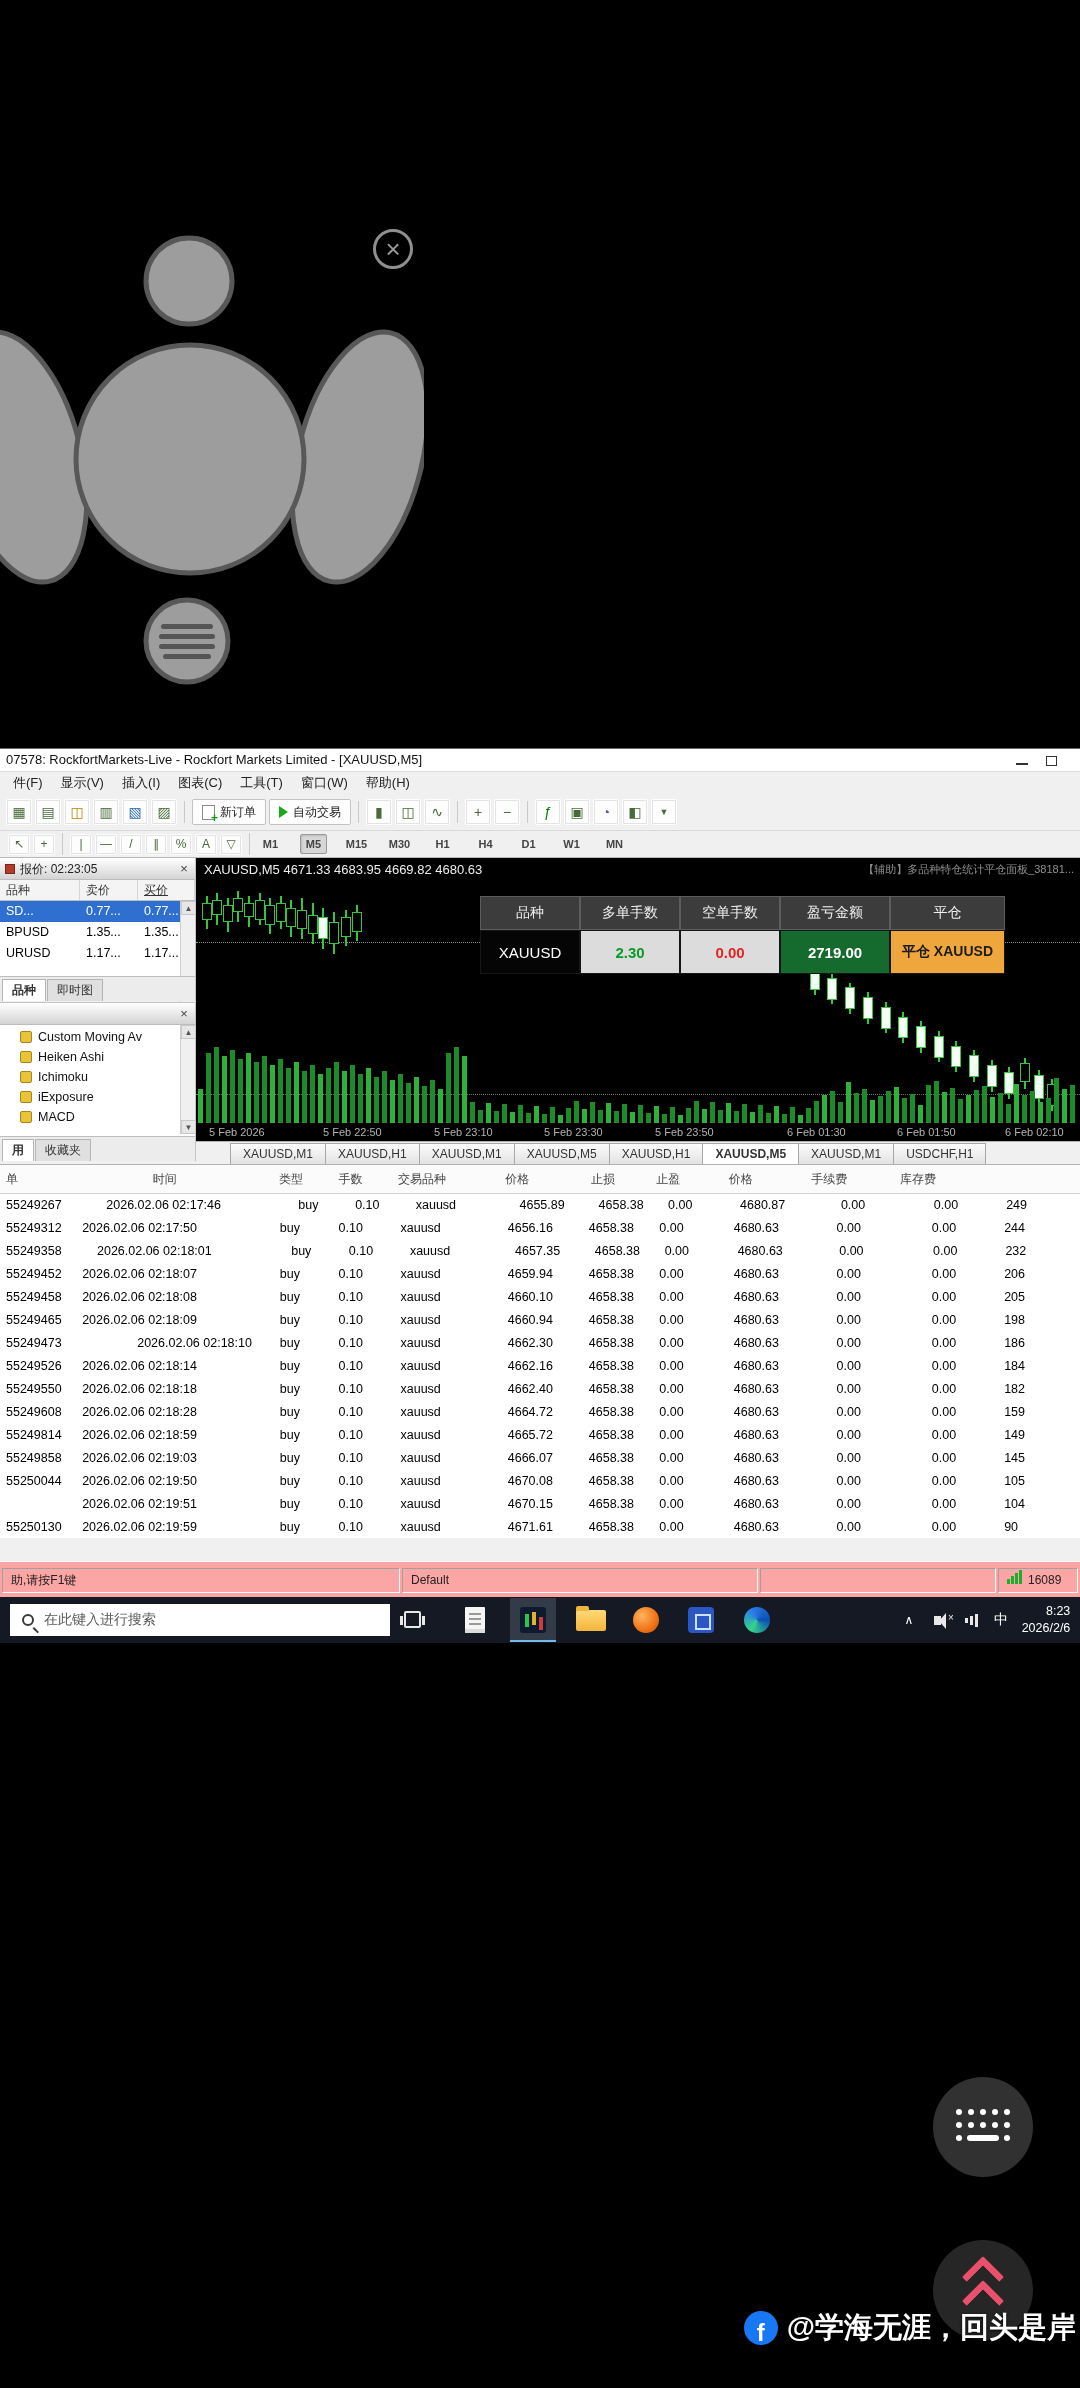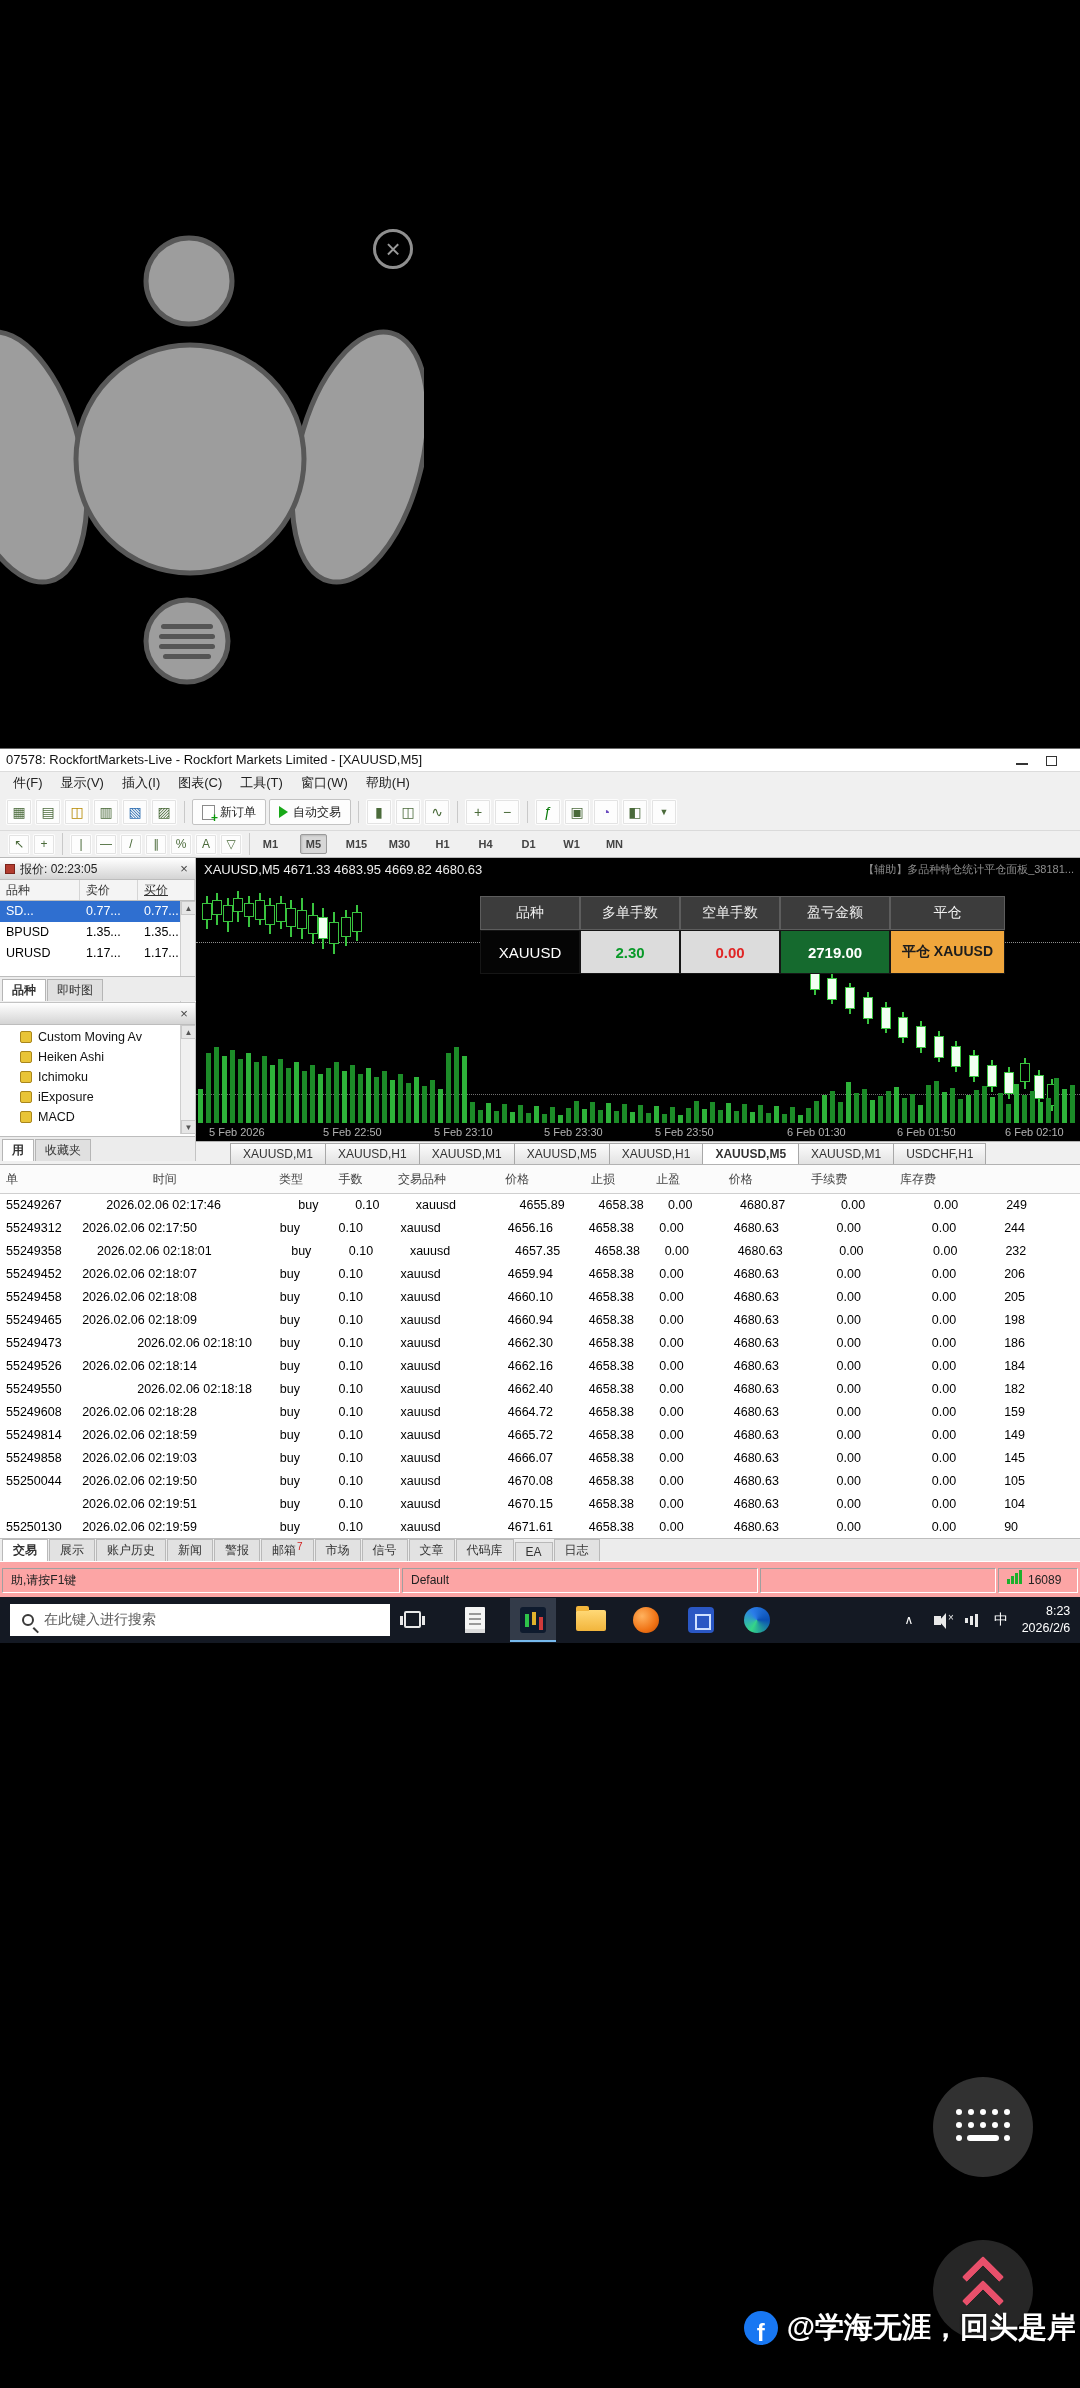--- a/index.html
+++ b/index.html
@@ -669,21 +669,21 @@
             <div style="width: 95px; text-align: right; padding-left: 0px; padding-right: 8px;">4662.16</div>
             <div style="width: 85px; text-align: right; padding-left: 0px; padding-right: 8px;">4658.38</div>
             <div style="width: 52px; text-align: right; padding-left: 0px; padding-right: 8px;">0.00</div>
             <div style="width: 100px; text-align: right; padding-left: 0px; padding-right: 8px;">4680.63</div>
             <div style="width: 86px; text-align: right; padding-left: 0px; padding-right: 8px;">0.00</div>
             <div style="width: 100px; text-align: right; padding-left: 0px; padding-right: 8px;">0.00</div>
             <div style="width: 120px; text-align: left; padding-left: 40px; padding-right: 0px;">184</div>
           </div>
           <div class="t-row">
             <div style="width: 80px; text-align: left; padding-left: 6px; padding-right: 0px;">55249550</div>
-            <div style="width: 185px; text-align: right; padding-left: 6px; padding-right: 0px;">2026.02.06 02:18:18</div>
+            <div style="width: 185px; text-align: left; padding-left: 6px; padding-right: 0px;">2026.02.06 02:18:18</div>
             <div class="c-type" style="width: 80px; text-align: center; padding-left: 0px; padding-right: 0px;">buy</div>
             <div style="width: 45px; text-align: right; padding-left: 0px; padding-right: 8px;">0.10</div>
             <div style="width: 105px; text-align: center; padding-left: 0px; padding-right: 0px;">xauusd</div>
             <div style="width: 95px; text-align: right; padding-left: 0px; padding-right: 8px;">4662.40</div>
             <div style="width: 85px; text-align: right; padding-left: 0px; padding-right: 8px;">4658.38</div>
             <div style="width: 52px; text-align: right; padding-left: 0px; padding-right: 8px;">0.00</div>
             <div style="width: 100px; text-align: right; padding-left: 0px; padding-right: 8px;">4680.63</div>
             <div style="width: 86px; text-align: right; padding-left: 0px; padding-right: 8px;">0.00</div>
             <div style="width: 100px; text-align: right; padding-left: 0px; padding-right: 8px;">0.00</div>
             <div style="width: 120px; text-align: left; padding-left: 40px; padding-right: 0px;">182</div>
@@ -768,34 +768,20 @@
             <div style="width: 85px; text-align: right; padding-left: 0px; padding-right: 8px;">4658.38</div>
             <div style="width: 52px; text-align: right; padding-left: 0px; padding-right: 8px;">0.00</div>
             <div style="width: 100px; text-align: right; padding-left: 0px; padding-right: 8px;">4680.63</div>
             <div style="width: 86px; text-align: right; padding-left: 0px; padding-right: 8px;">0.00</div>
             <div style="width: 100px; text-align: right; padding-left: 0px; padding-right: 8px;">0.00</div>
             <div style="width: 120px; text-align: left; padding-left: 40px; padding-right: 0px;">90</div>
           </div>
         </div>
     </div>
 
-    <div class="abs" id="terminal-tabs">
-        <span class="ttab active">交易</span>
-        <span class="ttab">展示</span>
-        <span class="ttab">账户历史</span>
-        <span class="ttab">新闻</span>
-        <span class="ttab">警报</span>
-        <span class="ttab">邮箱<span class="mail-badge">7</span></span>
-        <span class="ttab">市场</span>
-        <span class="ttab">信号</span>
-        <span class="ttab">文章</span>
-        <span class="ttab">代码库</span>
-        <span class="ttab">EA</span>
-        <span class="ttab">日志</span>
-      </div>
 
     <div class="abs" id="statusbar">
       <div class="sb-seg" style="left:2px;width:398px">助,请按F1键</div>
       <div class="sb-seg" style="left:402px;width:356px">Default</div>
       <div class="sb-seg" style="left:760px;width:236px"></div>
       <div class="sb-seg" style="left:998px;width:80px">
         <span class="conn-bars"><i style="height:5px"></i><i style="height:8px"></i><i style="height:11px"></i><i style="height:14px"></i></span><span>16089</span>
       </div>
     </div>
   </div>

